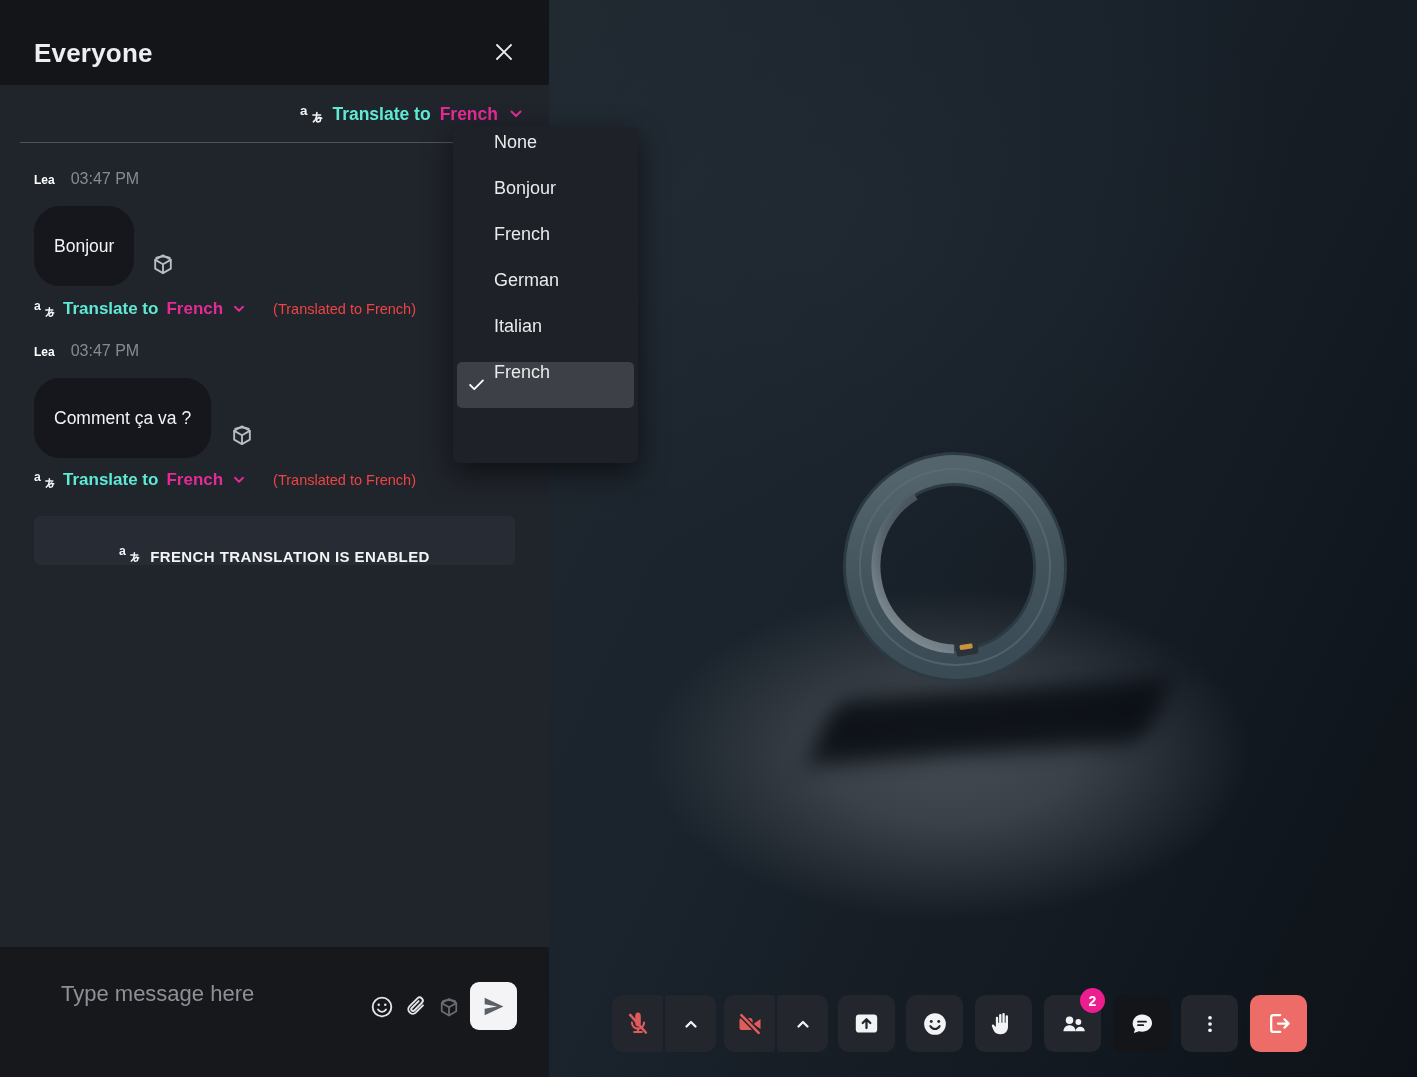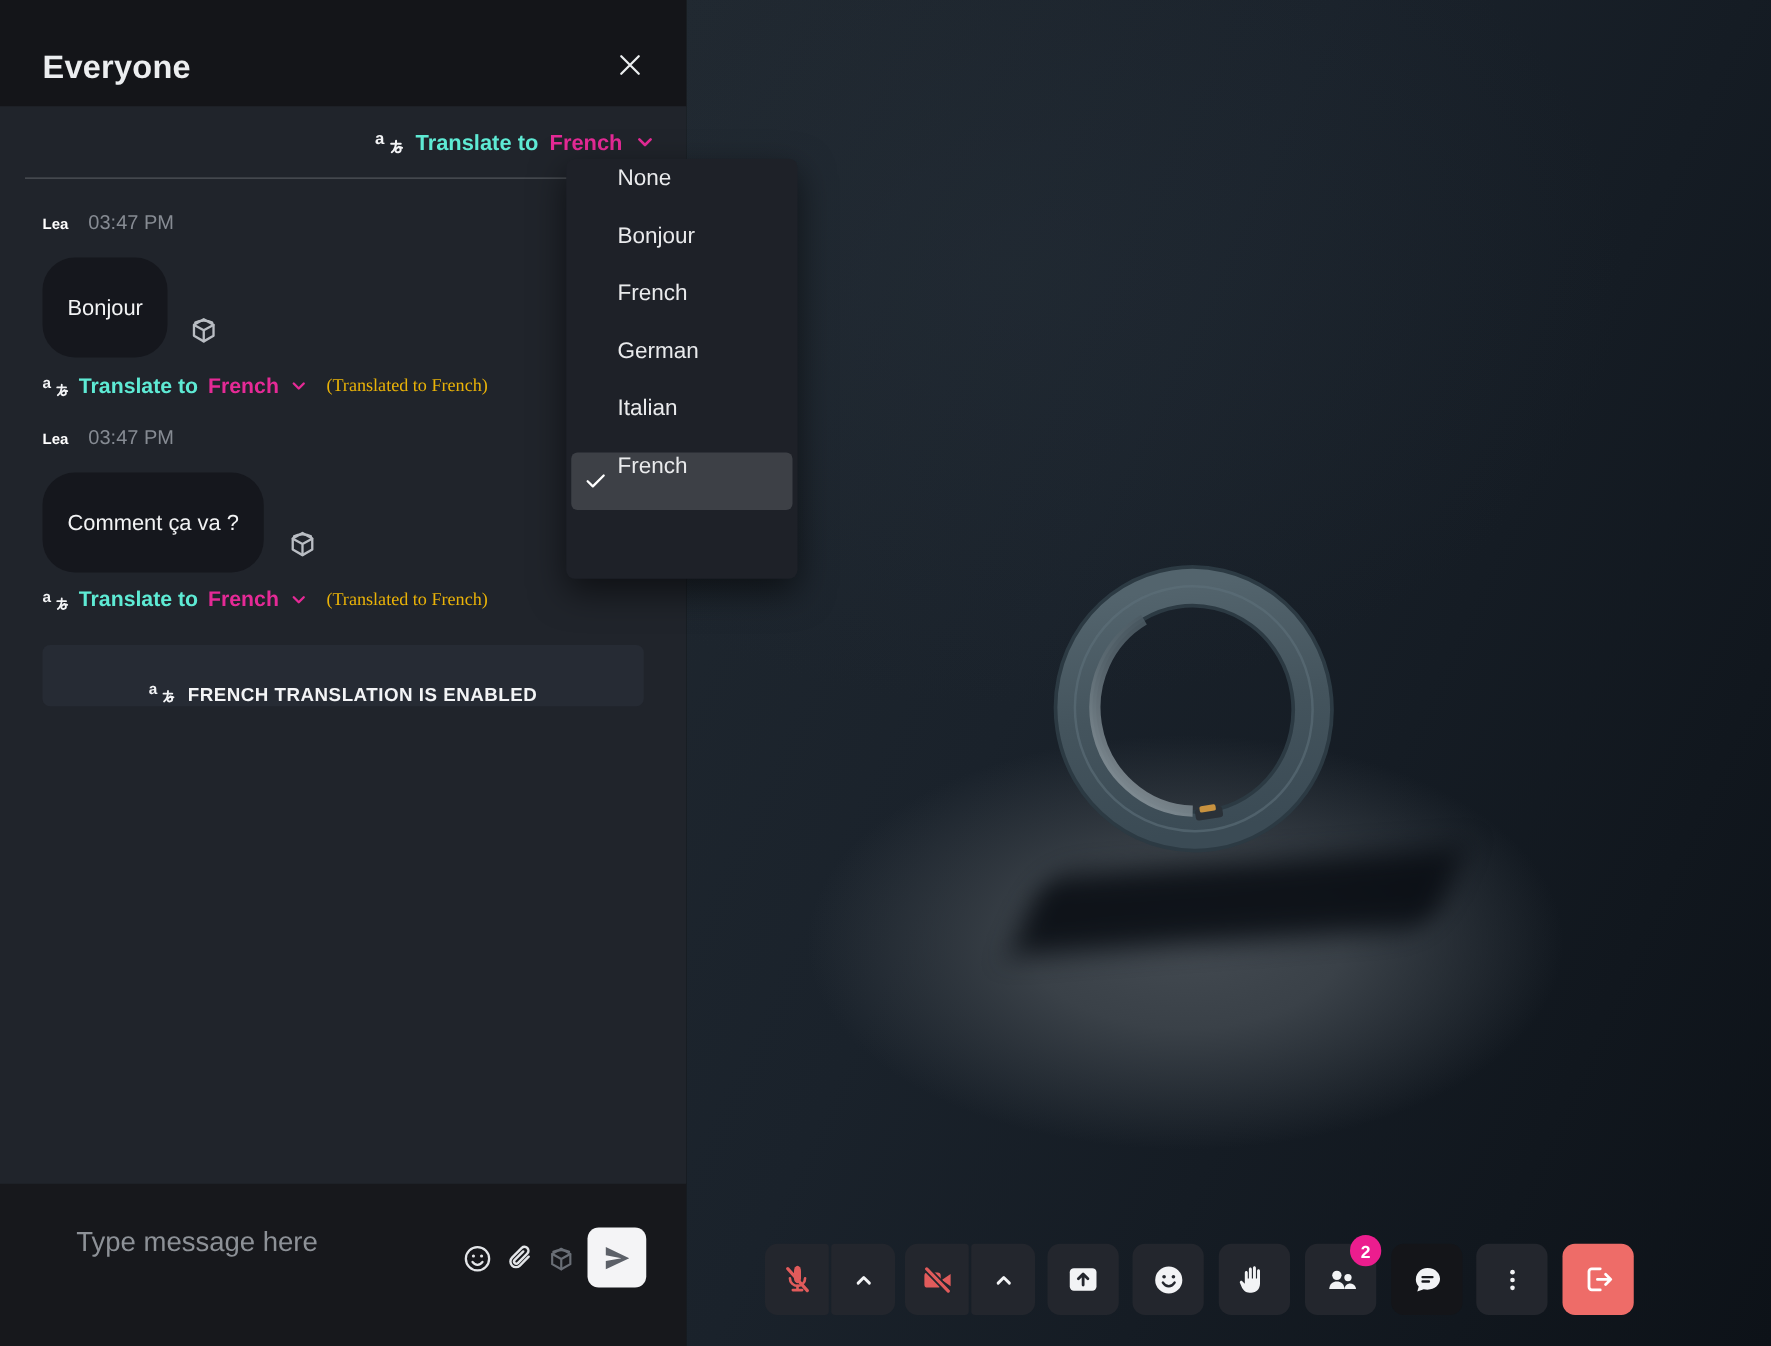--- a/index.html
+++ b/index.html
@@ -31,21 +31,21 @@
 
   .msg-name-row{position:absolute;left:34px;display:flex;align-items:baseline;gap:16px;}
   .msg-author{font-size:12px;font-weight:700;color:#ffffff;}
   .msg-time{font-size:16px;color:#868b93;}
   .bubble{position:absolute;left:34px;height:80px;background:#15171d;border-radius:26px;
     display:flex;align-items:center;padding:0 20px;font-size:17.5px;color:#f2f3f4;}
   .cube-btn{position:absolute;width:28px;height:28px;color:#b9bdc3;cursor:pointer;}
   .msg-translate-row{position:absolute;left:34px;height:24px;display:flex;align-items:center;gap:8px;}
   .msg-translate-row .t-label{font-size:17px;}
   .msg-translate-row .t-lang{font-size:17px;}
-  .t-note{font-size:14.5px;color:#eab308;margin-left:6px;font-family:Liberation Serif, serif;}
+  .t-note{font-size:14.5px;color:#ef4444;margin-left:18px;}
 
   #banner{position:absolute;left:34px;top:516px;width:481px;height:49px;background:#262b34;
     border-radius:6px;display:flex;align-items:flex-end;justify-content:center;gap:10px;}
   #banner-text{font-size:15px;font-weight:600;letter-spacing:.4px;color:#f3f4f6;}
 
   #panel-footer{position:absolute;left:0;top:947px;width:549px;height:130px;background:#17181c;}
   #msg-input{position:absolute;left:59px;top:975px;width:300px;height:36px;background:transparent;
     border:none;outline:none;color:#84cc16;font-size:22px;font-family:"Liberation Sans",sans-serif;}
   #msg-input::placeholder{color:#8d9197;}
   .footer-icon{position:absolute;top:994px;width:26px;height:26px;color:#e3e5e8;cursor:pointer;}

